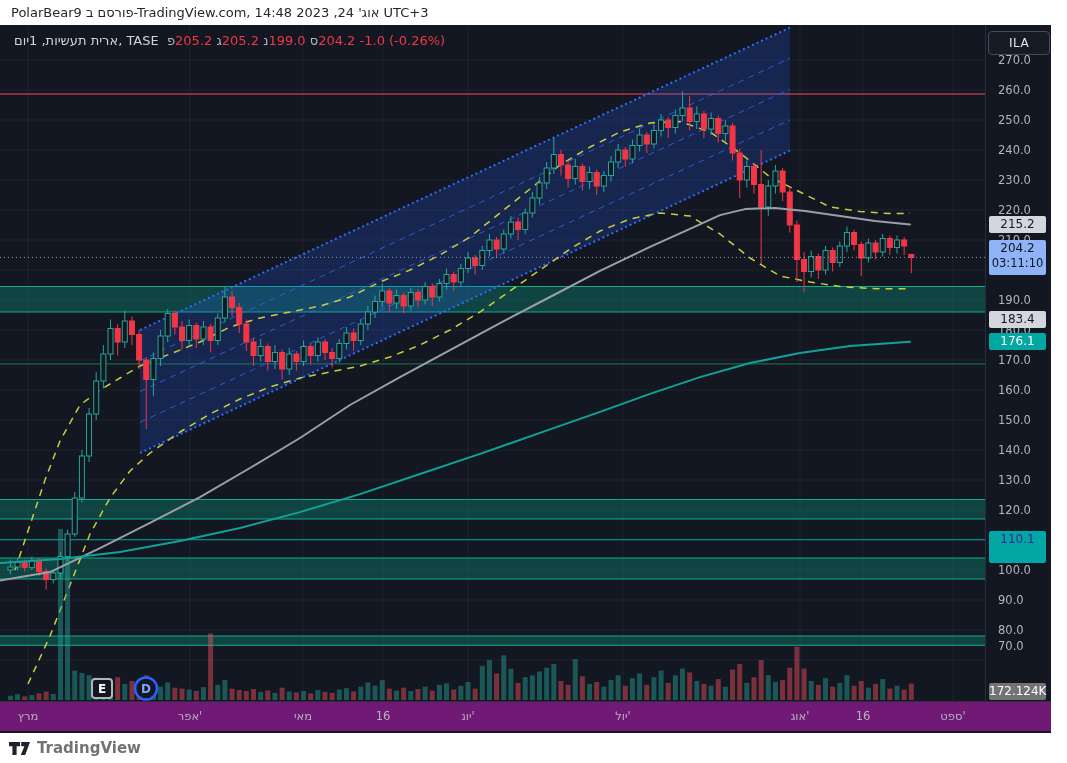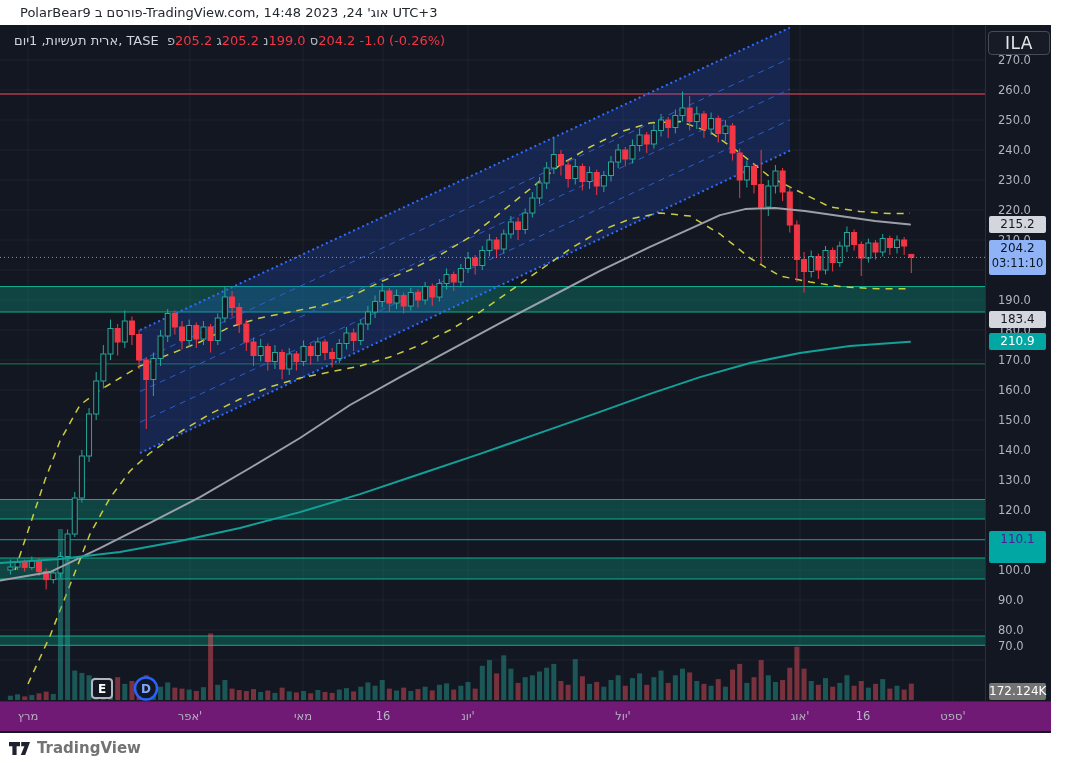--- a/index.html
+++ b/index.html
@@ -1,27 +1,27 @@
 <!DOCTYPE html>
 <html><head>
 <meta charset="utf-8">
 <style>
   html,body{margin:0;padding:0;background:#fff;}
   .page{position:relative;width:1067px;height:763px;background:#ffffff;overflow:hidden;
         font-family:"DejaVu Sans","Liberation Sans",sans-serif;}
   .topbar{position:absolute;top:0;left:0;width:1067px;height:25px;display:flex;align-items:center;
-          padding-left:20px;box-sizing:border-box;font-size:13px;color:#23272e;white-space:pre;}
+          padding-left:11px;box-sizing:border-box;font-size:13px;color:#23272e;white-space:pre;}
   .chart{position:absolute;top:25px;left:0;width:1051px;height:708px;background:#131722;}
   #plot-svg{position:absolute;top:0;left:0;}
   .legend{position:absolute;top:8px;left:14px;display:flex;align-items:baseline;white-space:pre;
           font-size:13px;color:#d1d4dc;z-index:5;pointer-events:none;}
   .legend .lk{color:#b2b7c2;}
   .legend .lv{color:#f23645;}
   .ila{position:absolute;left:988px;top:6px;width:60px;height:22px;background:#171b26;
-       border:1px solid #454b59;border-radius:4px;color:#e4e6ec;font-size:17px;display:flex;
+       border:1px solid #454b59;border-radius:4px;color:#e4e6ec;font-size:12px;display:flex;
        align-items:center;justify-content:center;z-index:6;letter-spacing:.5px;}
   .axis-col{position:absolute;left:985px;top:0;width:66px;height:676px;background:#131722;
             border-left:1px solid #2a2e39;box-sizing:border-box;z-index:4;}
   .ytick{position:absolute;left:12px;transform:translateY(-50%);font-size:11.5px;color:#b2b5be;}
   .plabel{position:absolute;left:3px;width:57px;text-align:center;border-radius:2px;
           font-size:12px;line-height:17px;z-index:3;}
   .plabel .sub{display:block;font-size:11.5px;line-height:16px;margin-top:-2px;}
   .xaxis{position:absolute;top:676px;left:0;width:1051px;height:30px;background:#701a75;
          border-top:1px solid #2a2e39;box-sizing:border-box;}
   .xlabel{position:absolute;top:7px;transform:translateX(-50%);font-size:11.5px;color:#b2b5be;white-space:nowrap;}
@@ -516,21 +516,21 @@
         <div class="ytick" style="top: 455px;">130.0</div>
         <div class="ytick" style="top: 485px;">120.0</div>
         <div class="ytick" style="top: 515px;">110.0</div>
         <div class="ytick" style="top: 545px;">100.0</div>
         <div class="ytick" style="top: 575px;">90.0</div>
         <div class="ytick" style="top: 605px;">80.0</div>
         <div class="ytick" style="top: 621px;">70.0</div>
         <div class="plabel" style="background: rgb(212, 214, 221); color: rgb(19, 23, 34); top: 190.9px; height: 17px;">215.2</div>
         <div class="plabel" style="background: rgb(143, 179, 246); color: rgb(12, 20, 32); top: 214.9px; height: 35px;">204.2<span class="sub">03:11:10</span></div>
         <div class="plabel" style="background: rgb(212, 214, 221); color: rgb(19, 23, 34); top: 286.3px; height: 17px;">183.4</div>
-        <div class="plabel" style="background: rgb(0, 167, 163); color: rgb(255, 255, 255); top: 308.2px; height: 17px;">210.9</div>
+        <div class="plabel" style="background: rgb(0, 167, 163); color: rgb(255, 255, 255); top: 308.2px; height: 17px;">176.1</div>
         <div class="plabel" style="background: rgb(0, 167, 163); color: #4c1d95; top: 506.2px; height: 32px;">110.1</div>
         <div class="plabel" style="background: #737373; color: rgb(255, 255, 255); top: 657.5px; height: 17px;">172.124K</div>
       </div>
 
     <div class="xaxis" id="xaxis">
         <div class="xlabel" style="left: 28px;">מרץ</div>
         <div class="xlabel" style="left: 190px;">אפר'</div>
         <div class="xlabel" style="left: 303px;">מאי</div>
         <div class="xlabel" style="left: 383px;">16</div>
         <div class="xlabel" style="left: 468px;">יונ'</div>

